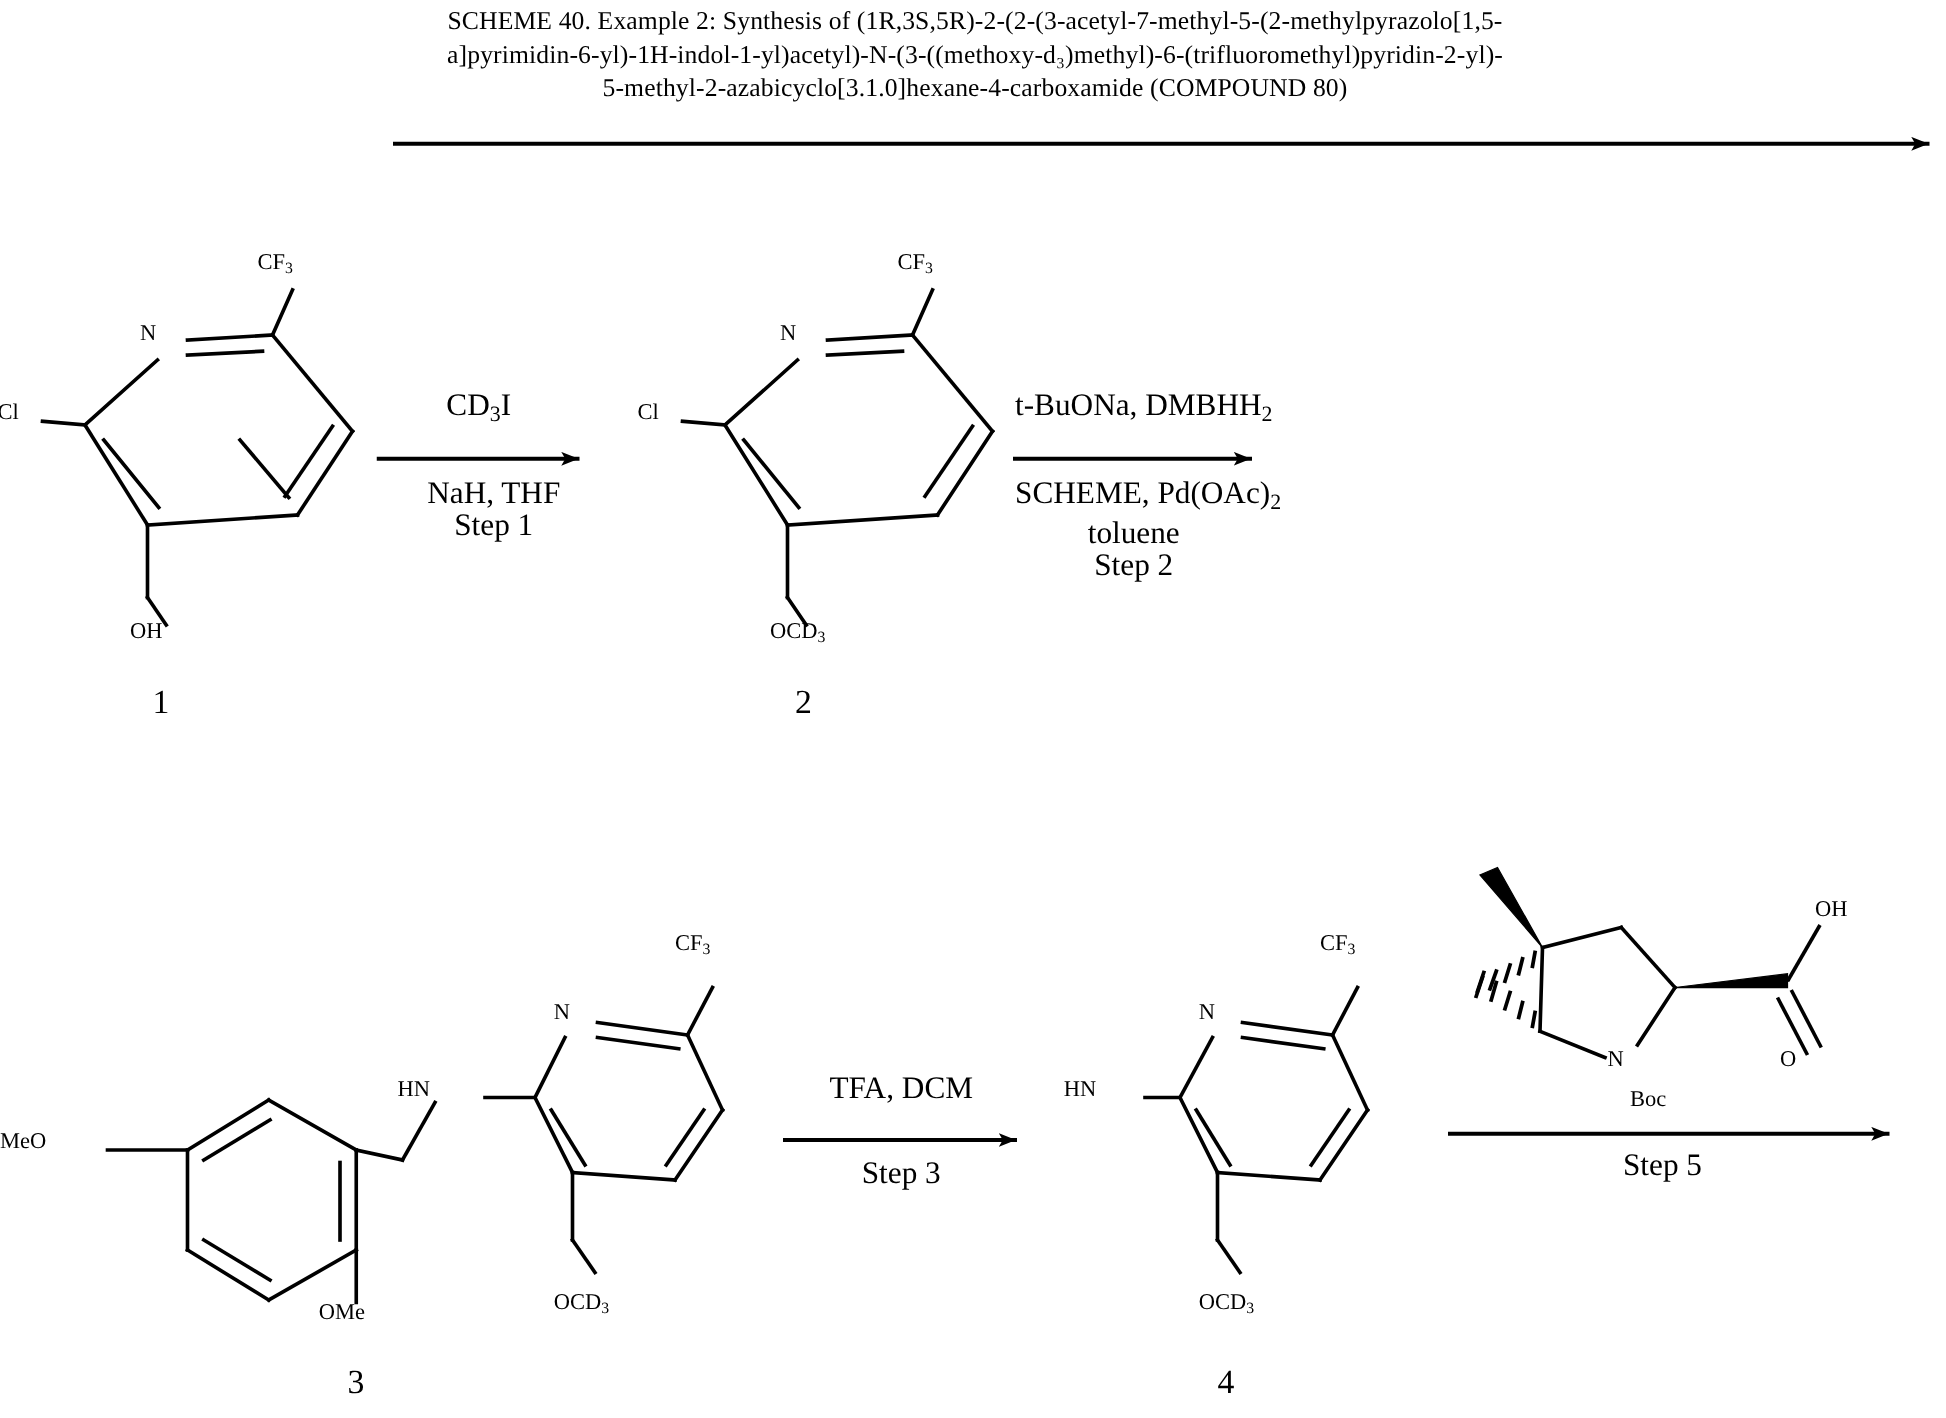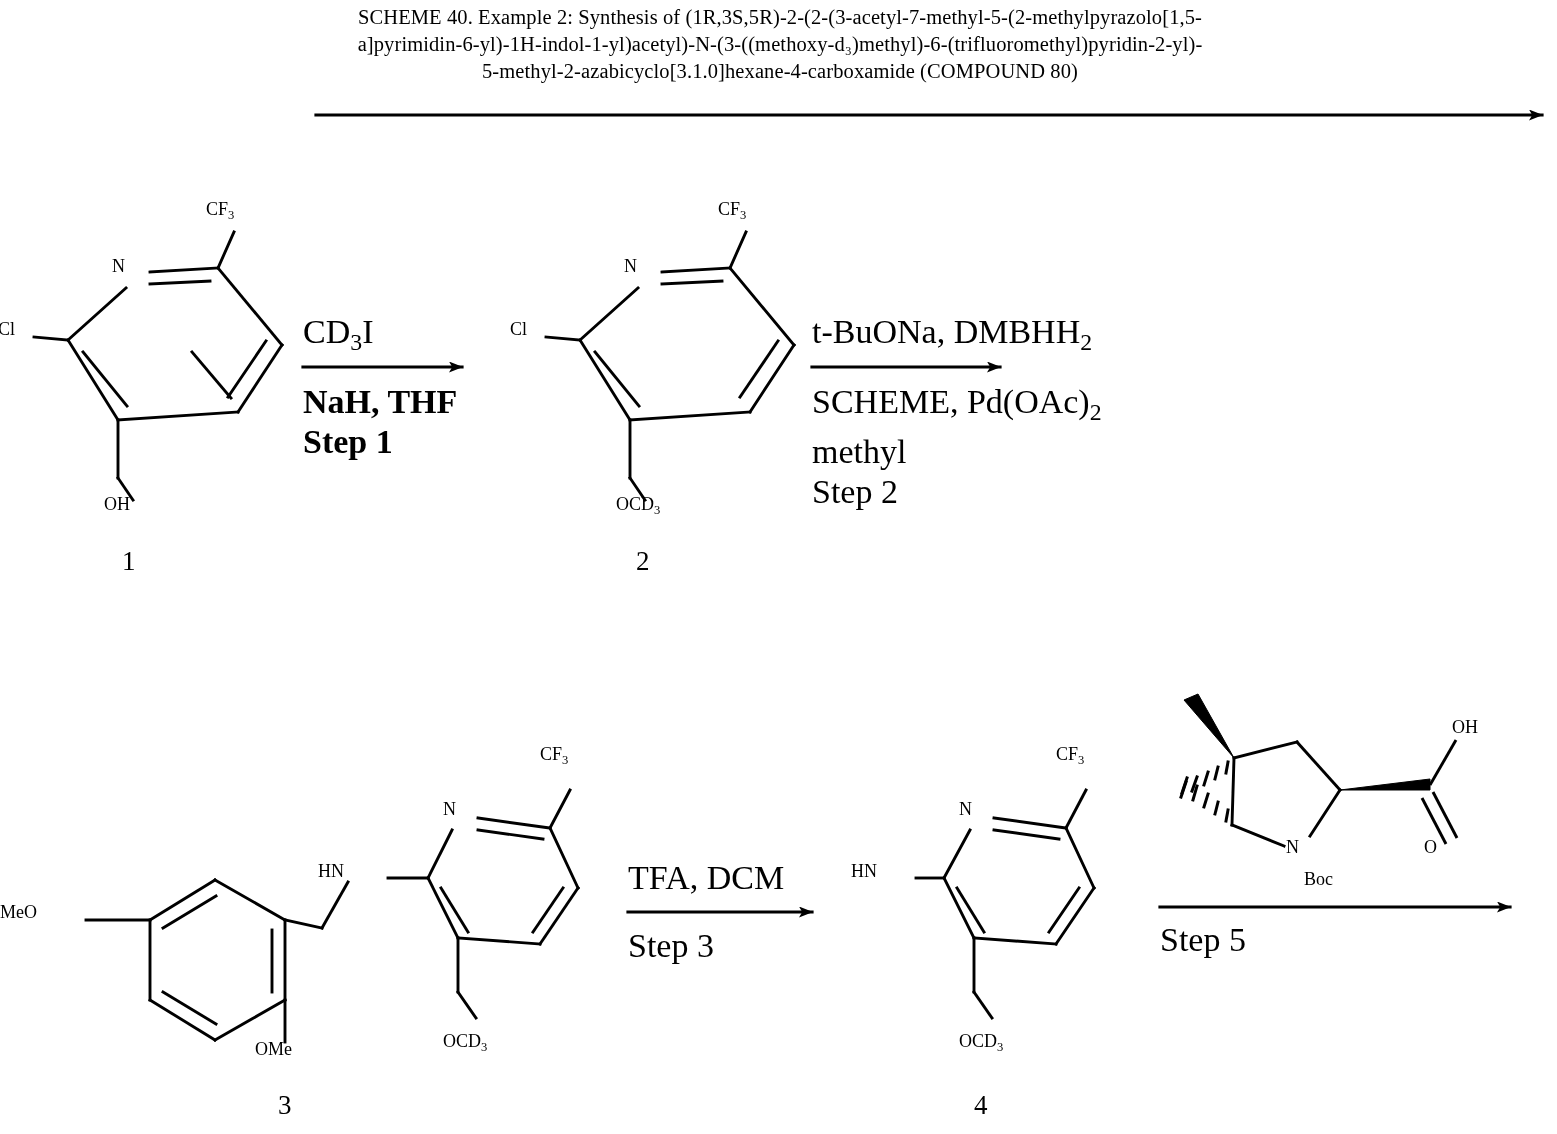--- a/index.html
+++ b/index.html
@@ -40,24 +40,24 @@
     height: 1134px;
   }
   .lbl {
     position: absolute;
     font-size: 18px;
     line-height: 1;
     white-space: nowrap;
   }
   .cond {
     position: absolute;
-    font-size: 34px;
-    line-height: 40px;
+    font-size: 25px;
+    line-height: 26px;
     white-space: nowrap;
-    text-align: left;
+    text-align: center;
   }
   .cmpnum {
     position: absolute;
     font-size: 27px;
     line-height: 1;
   }
 </style>
 </head>
 <body>
 
@@ -226,37 +226,37 @@
 
   <span class="lbl" style="left:112px; top:257px;"><span>N</span></span>
   <span class="lbl" style="left:-2px; top:320px;"><span>Cl</span></span>
   <span class="lbl" style="left:206px; top:200px;"><span>CF</span><sub>3</sub></span>
   <span class="lbl" style="left:104px; top:495px;"><span>OH</span></span>
   <span class="cmpnum" style="left:122px; top:548px;"><span>1</span></span>
 
   <div class="cond" style="left:303px; top:312px; width:160px;">
     <span><span>CD</span><sub>3</sub><span>I</span></span>
   </div>
-  <div class="cond" style="left:303px; top:382px; width:160px;font-weight:bold;">
+  <div class="cond" style="left:315px; top:382px; width:160px;">
     <div><span>NaH, THF</span></div>
     <div><span>Step 1</span></div>
   </div>
 
   <span class="lbl" style="left:624px; top:257px;"><span>N</span></span>
   <span class="lbl" style="left:510px; top:320px;"><span>Cl</span></span>
   <span class="lbl" style="left:718px; top:200px;"><span>CF</span><sub>3</sub></span>
   <span class="lbl" style="left:616px; top:495px;"><span>OCD</span><sub>3</sub></span>
   <span class="cmpnum" style="left:636px; top:548px;"><span>2</span></span>
 
   <div class="cond" style="left:812px; top:312px; width:190px;font-family:Liberation Serif, serif;">
     <span><span>t-BuONa, DMBHH</span><sub>2</sub></span>
   </div>
   <div class="cond" style="left:812px; top:382px; width:190px;">
     <div><span>SCHEME, Pd(OAc)</span><sub>2</sub></div>
-    <div><span>methyl</span></div>
+    <div><span>toluene</span></div>
     <div><span>Step 2</span></div>
   </div>
 
   <span class="lbl" style="left:0px; top:903px;"><span>MeO</span></span>
   <span class="lbl" style="left:255px; top:1040px;text-align:center;"><span>OMe</span></span>
   <span class="lbl" style="left:318px; top:862px;"><span>HN</span></span>
   <span class="lbl" style="left:443px; top:800px;"><span>N</span></span>
   <span class="lbl" style="left:540px; top:745px;"><span>CF</span><sub>3</sub></span>
   <span class="lbl" style="left:443px; top:1032px;"><span>OCD</span><sub>3</sub></span>
   <span class="cmpnum" style="left:278px; top:1092px;"><span>3</span></span>

